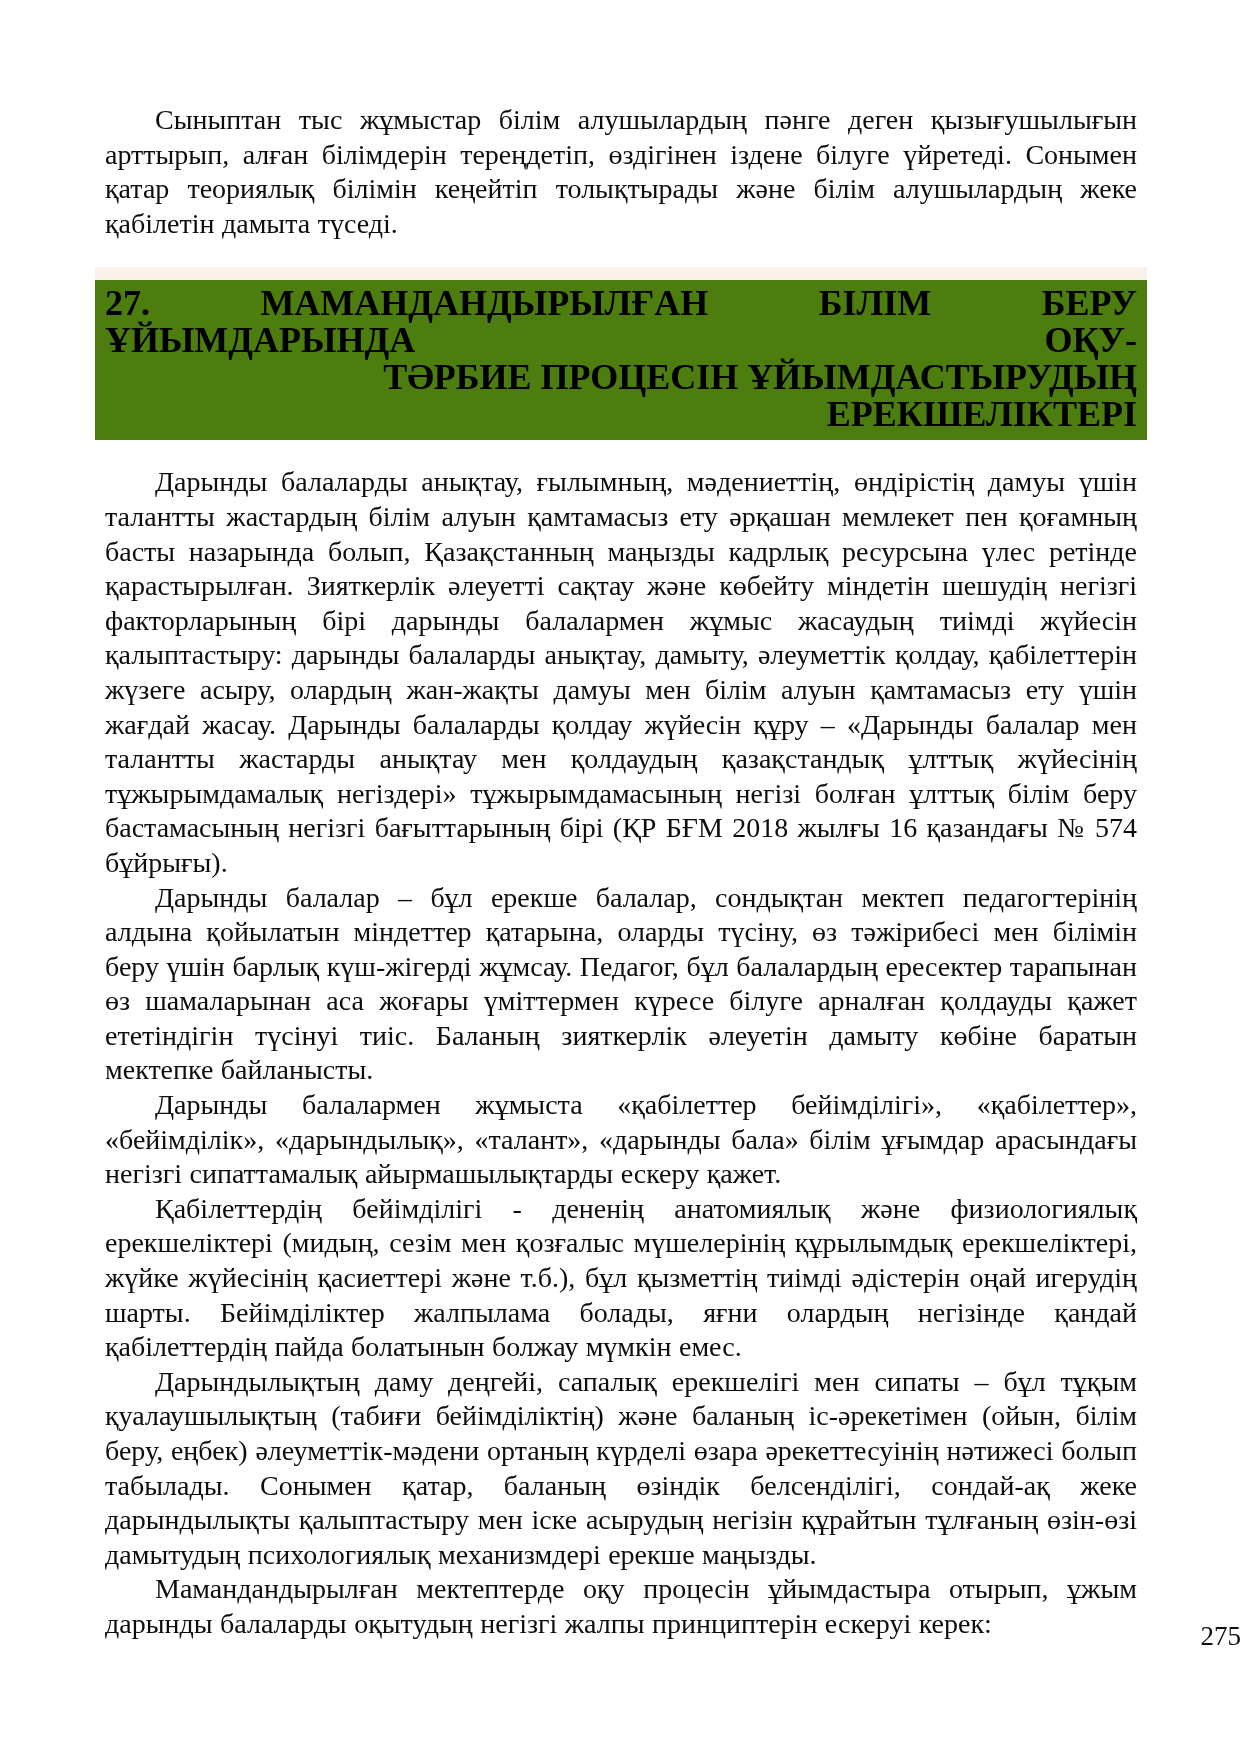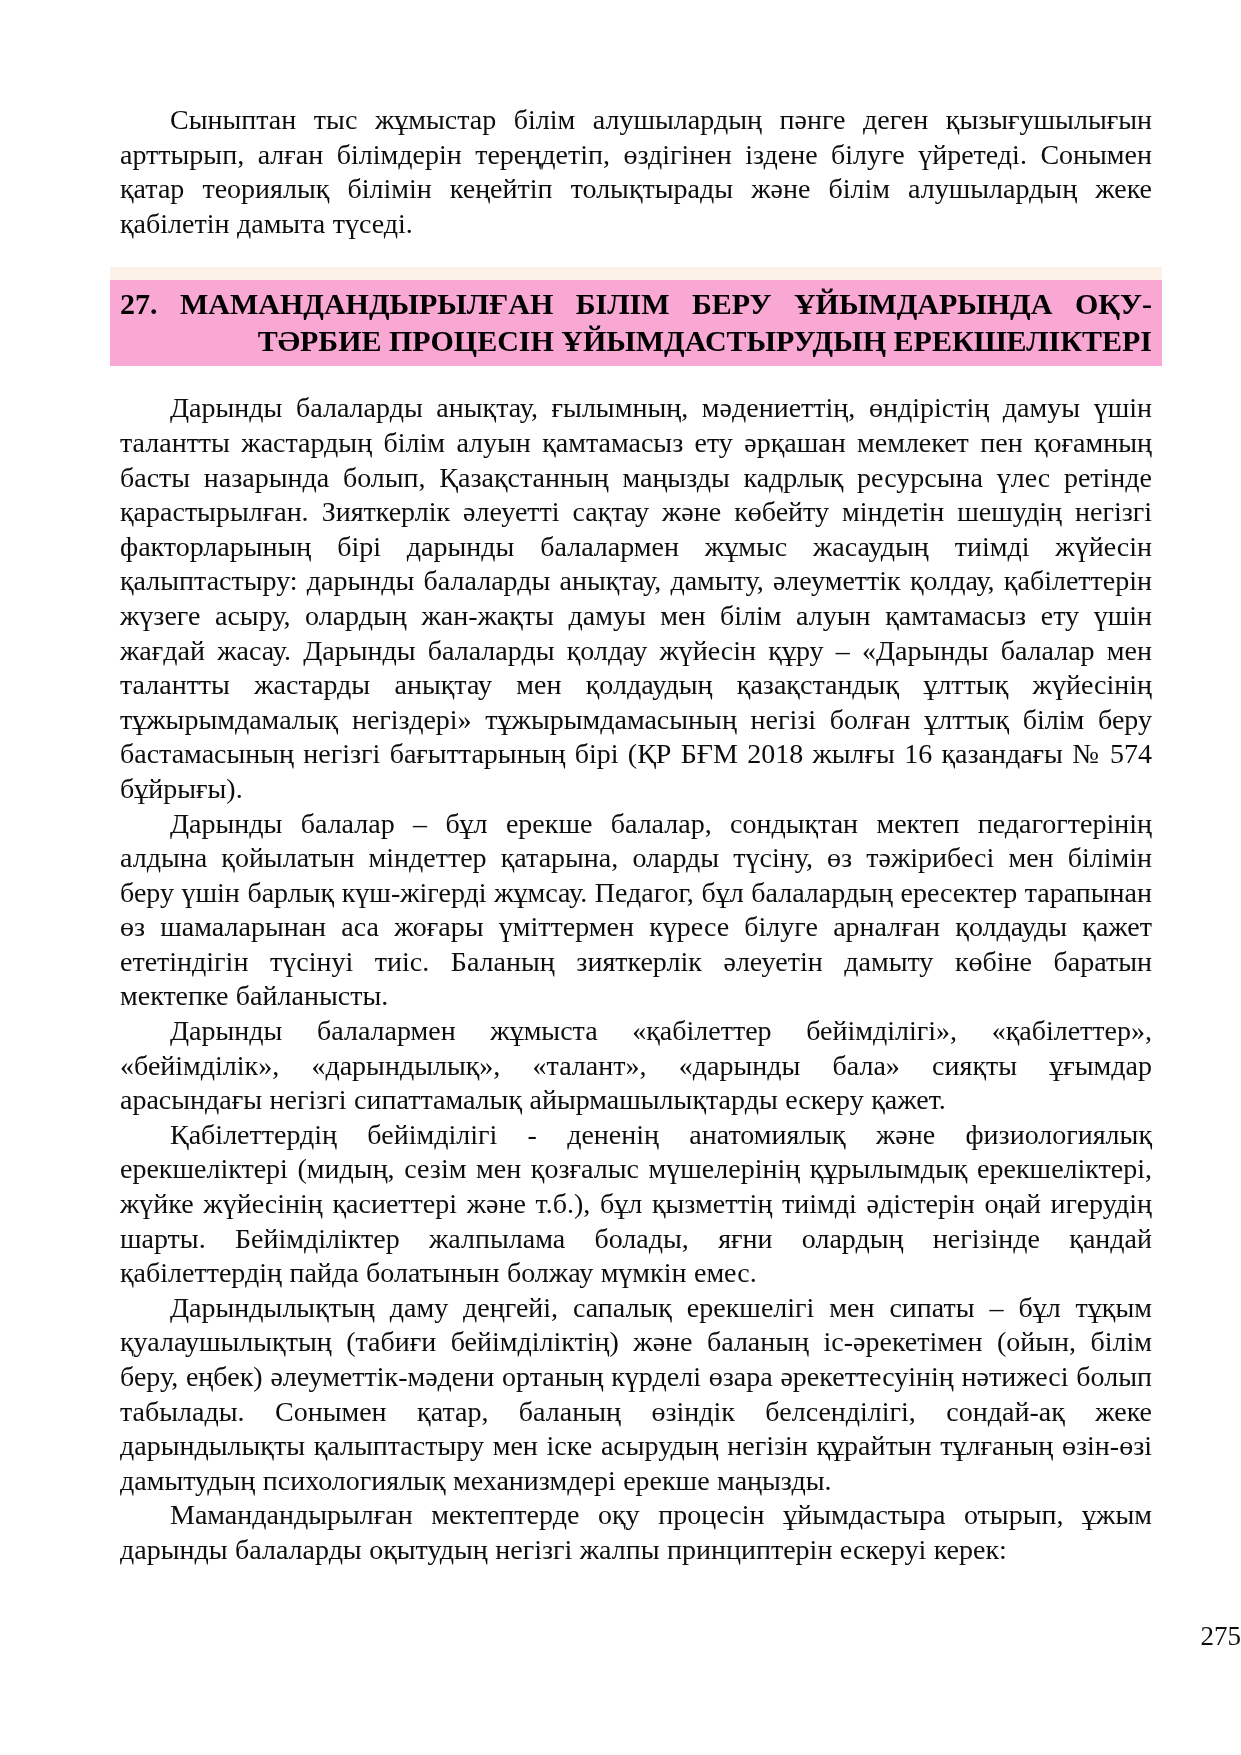--- a/index.html
+++ b/index.html
@@ -15,43 +15,43 @@
     color: #0d0d0d;
     overflow: hidden;
   }
   .page {
     position: absolute;
     inset: 0;
     background: #ffffff;
   }
   .content {
     position: absolute;
-    left: 120px;
+    left: 105px;
     top: 103px;
     width: 1032px;
   }
   p.body-par {
     margin: 0;
     font-size: 28px;
     line-height: 34.6px;
     text-align: justify;
     text-indent: 50px;
     word-spacing: 0.5px;
   }
   .heading-strip {
     height: 13px;
     background: #fcf1e9;
     margin: 26px -10px 0 -10px;
   }
   .section-heading {
-    background: #f9a8d4;
+    background: #4d7c0f;
     margin: 0 -10px 25px -10px;
     padding: 5px 10px 7px 10px;
     font-weight: 700;
-    font-size: 30px;
+    font-size: 36px;
     line-height: 37px;
     color: #000000;
   }
   .heading-line-1 {
     text-align: justify;
     text-align-last: justify;
   }
   .heading-line-2 {
     text-align: right;
   }
@@ -77,21 +77,21 @@
 
     <div class="section-heading">
       <div class="heading-line-1">27. МАМАНДАНДЫРЫЛҒАН БІЛІМ БЕРУ ҰЙЫМДАРЫНДА ОҚУ-</div>
       <div class="heading-line-2">ТӘРБИЕ ПРОЦЕСІН ҰЙЫМДАСТЫРУДЫҢ ЕРЕКШЕЛІКТЕРІ</div>
     </div>
 
     <p class="body-par">Дарынды балаларды анықтау, ғылымның, мәдениеттің, өндірістің  дамуы үшін талантты жастардың білім алуын қамтамасыз ету әрқашан мемлекет пен қоғамның басты назарында болып, Қазақстанның маңызды кадрлық ресурсына үлес ретінде қарастырылған. Зияткерлік әлеуетті сақтау және көбейту міндетін шешудің негізгі факторларының бірі дарынды балалармен жұмыс жасаудың тиімді жүйесін қалыптастыру: дарынды балаларды анықтау, дамыту, әлеуметтік қолдау, қабілеттерін жүзеге асыру, олардың жан-жақты дамуы мен білім алуын қамтамасыз ету үшін жағдай жасау. Дарынды балаларды қолдау жүйесін құру – «Дарынды балалар мен талантты жастарды анықтау мен қолдаудың қазақстандық ұлттық жүйесінің тұжырымдамалық негіздері» тұжырымдамасының негізі болған ұлттық білім беру бастамасының негізгі бағыттарының бірі (ҚР БҒМ 2018 жылғы 16 қазандағы № 574 бұйрығы).</p>
 
     <p class="body-par">Дарынды балалар – бұл ерекше балалар, сондықтан мектеп педагогтерінің алдына қойылатын міндеттер қатарына, оларды түсіну, өз тәжірибесі мен білімін беру үшін барлық күш-жігерді жұмсау. Педагог, бұл балалардың  ересектер тарапынан өз  шамаларынан аса жоғары үміттермен күресе білуге арналған қолдауды қажет ететіндігін түсінуі тиіс. Баланың зияткерлік әлеуетін дамыту көбіне баратын мектепке байланысты.</p>
 
-    <p class="body-par">Дарынды балалармен жұмыста «қабілеттер бейімділігі», «қабілеттер», «бейімділік», «дарындылық», «талант», «дарынды бала» сияқты ұғымдар арасындағы негізгі сипаттамалық айырмашылықтарды ескеру қажет.</p>
+    <p class="body-par">Дарынды балалармен жұмыста «қабілеттер бейімділігі», «қабілеттер», «бейімділік», «дарындылық», «талант», «дарынды бала» білім ұғымдар арасындағы негізгі сипаттамалық айырмашылықтарды ескеру қажет.</p>
 
     <p class="body-par">Қабілеттердің бейімділігі - дененің анатомиялық және физиологиялық ерекшеліктері (мидың, сезім мен қозғалыс мүшелерінің құрылымдық ерекшеліктері, жүйке жүйесінің қасиеттері және т.б.), бұл қызметтің тиімді әдістерін оңай игерудің шарты. Бейімділіктер жалпылама болады, яғни олардың негізінде қандай қабілеттердің пайда болатынын болжау мүмкін емес.</p>
 
     <p class="body-par">Дарындылықтың даму деңгейі, сапалық ерекшелігі мен сипаты – бұл тұқым қуалаушылықтың (табиғи бейімділіктің) және баланың іс-әрекетімен (ойын, білім беру, еңбек) әлеуметтік-мәдени ортаның күрделі өзара әрекеттесуінің нәтижесі болып табылады. Сонымен қатар, баланың өзіндік белсенділігі, сондай-ақ жеке дарындылықты қалыптастыру мен іске асырудың негізін құрайтын тұлғаның өзін-өзі дамытудың психологиялық механизмдері ерекше маңызды.</p>
 
     <p class="body-par">Мамандандырылған мектептерде оқу процесін ұйымдастыра отырып, ұжым дарынды балаларды оқытудың негізгі жалпы принциптерін ескеруі керек:</p>
 
   </div>
 
   <div class="page-footer">275</div>

